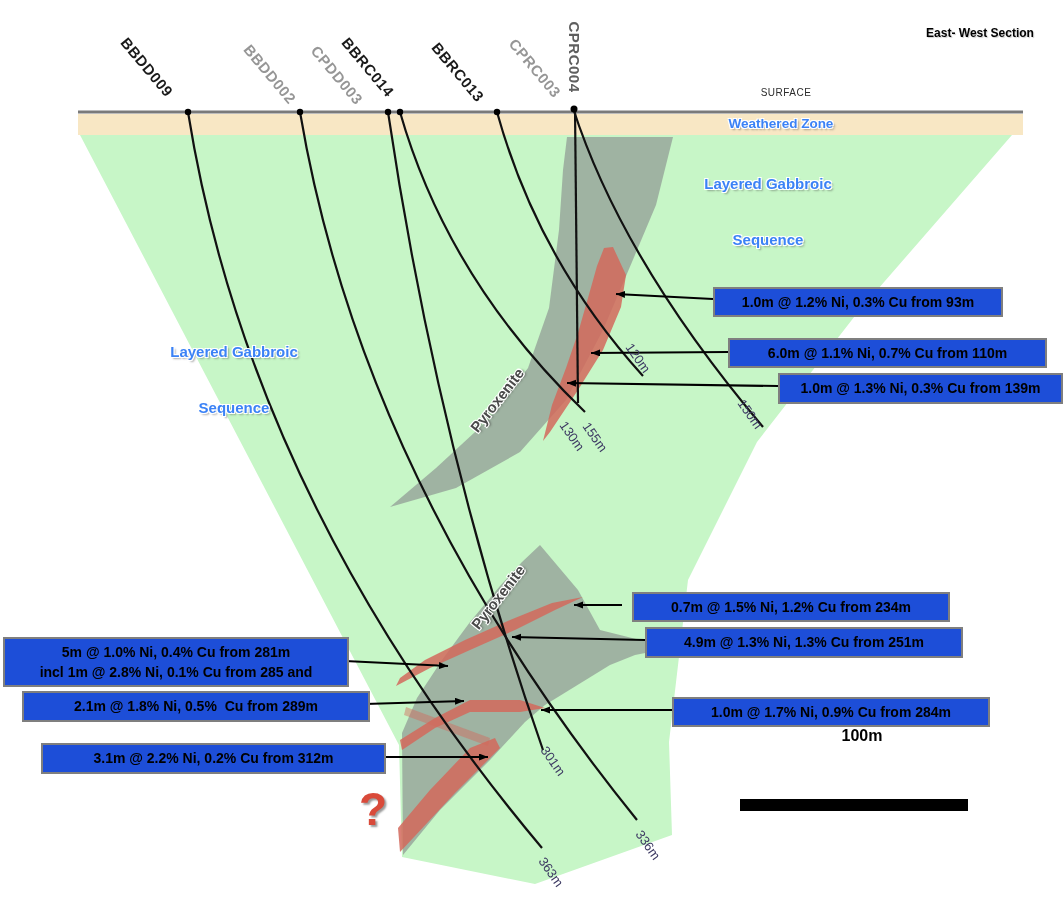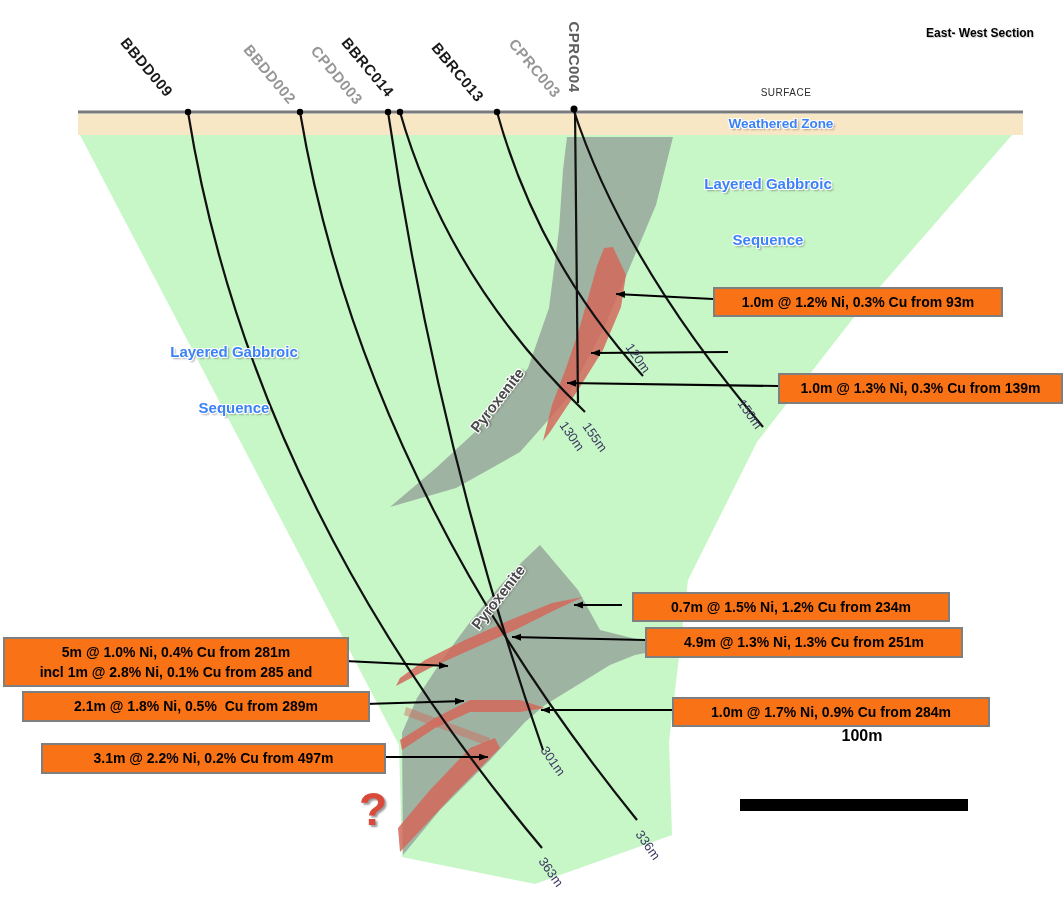--- a/index.html
+++ b/index.html
@@ -13,21 +13,21 @@
         text-shadow:-1px -1px 0 #fff,1px -1px 0 #fff,-1px 1px 0 #fff,1px 1px 0 #fff,2px 2px 2px rgba(60,60,60,.45);}
   .wz{font-size:13.5px;}
   .lgs{font-size:15px;line-height:1.25;}
   .pyx{font-size:15px;color:#4a4a4a;font-weight:bold;
        text-shadow:-1px -1px 0 #fff,1px -1px 0 #fff,-1px 1px 0 #fff,1px 1px 0 #fff,2px 2px 2px rgba(60,60,60,.5);}
   .hole-lbl{font-size:15px;letter-spacing:.5px;}
   .hole-bold{font-weight:bold;color:#1a1a1a;}
   .hole-gray{font-weight:600;color:#969696;}
   .hole-darkgray{font-weight:600;color:#5f5f5f;}
   .depth-lbl{font-size:13px;color:#3d3a63;}
-  .callout{position:absolute;background:#f97316;border:2px solid #7f7f7f;
+  .callout{position:absolute;background:#1d4ed8;border:2px solid #7f7f7f;
            display:flex;align-items:center;justify-content:center;flex-direction:column;
            font-size:14px;font-weight:bold;color:#000;text-align:center;line-height:1.45;white-space:pre;}
   .scale-lbl{font-size:16px;font-weight:bold;color:#000;}
   .qmark{font-size:46px;font-weight:bold;color:#d94a3a;text-shadow:2px 2px 2px #9a9a9a;}
 </style>
 </head>
 <body>
 
 <div id="stage">
 
@@ -110,27 +110,28 @@
 
   <div class="txt depth-lbl" style="left:551px;top:872px;transform:translate(-50%,-50%) rotate(55deg);">363m</div>
   <div class="txt depth-lbl" style="left:648px;top:845px;transform:translate(-50%,-50%) rotate(55deg);">336m</div>
   <div class="txt depth-lbl" style="left:553px;top:761px;transform:translate(-50%,-50%) rotate(55deg);">301m</div>
   <div class="txt depth-lbl" style="left:595px;top:437px;transform:translate(-50%,-50%) rotate(55deg);">155m</div>
   <div class="txt depth-lbl" style="left:638px;top:358px;transform:translate(-50%,-50%) rotate(55deg);">120m</div>
   <div class="txt depth-lbl" style="left:750px;top:414px;transform:translate(-50%,-50%) rotate(55deg);">150m</div>
   <div class="txt depth-lbl" style="left:572px;top:436px;transform:translate(-50%,-50%) rotate(55deg);">130m</div>
 
   <div class="callout" style="left:713px;top:287px;width:286px;height:26px;">1.0m @ 1.2% Ni, 0.3% Cu from 93m</div>
+  <div class="callout" style="left:728px;top:338px;width:315px;height:26px;">6.0m @ 1.1% Ni, 0.7% Cu from 110m</div>
   <div class="callout" style="left:778px;top:373px;width:281px;height:27px;">1.0m @ 1.3% Ni, 0.3% Cu from 139m</div>
   <div class="callout" style="left:622px;top:592px;width:314px;height:26px;margin-left:10px;">0.7m @ 1.5% Ni, 1.2% Cu from 234m</div>
   <div class="callout" style="left:645px;top:627px;width:314px;height:27px;">4.9m @ 1.3% Ni, 1.3% Cu from 251m</div>
   <div class="callout" style="left:672px;top:697px;width:314px;height:26px;">1.0m @ 1.7% Ni, 0.9% Cu from 284m</div>
   <div class="callout" style="left:3px;top:637px;width:342px;height:46px;">
     <div>5m @ 1.0% Ni, 0.4% Cu from 281m</div>
     <div>incl 1m @ 2.8% Ni, 0.1% Cu from 285 and</div>
   </div>
   <div class="callout" style="left:22px;top:691px;width:344px;height:27px;">2.1m @ 1.8% Ni, 0.5%  Cu from 289m</div>
-  <div class="callout" style="left:41px;top:743px;width:341px;height:27px;">3.1m @ 2.2% Ni, 0.2% Cu from 497m</div>
+  <div class="callout" style="left:41px;top:743px;width:341px;height:27px;">3.1m @ 2.2% Ni, 0.2% Cu from 312m</div>
 
   <div class="txt scale-lbl" style="left:862px;top:736px;">100m</div>
   <div class="txt qmark" style="left:373px;top:809px;">?</div>
 
 </div>
 
 </body></html>

